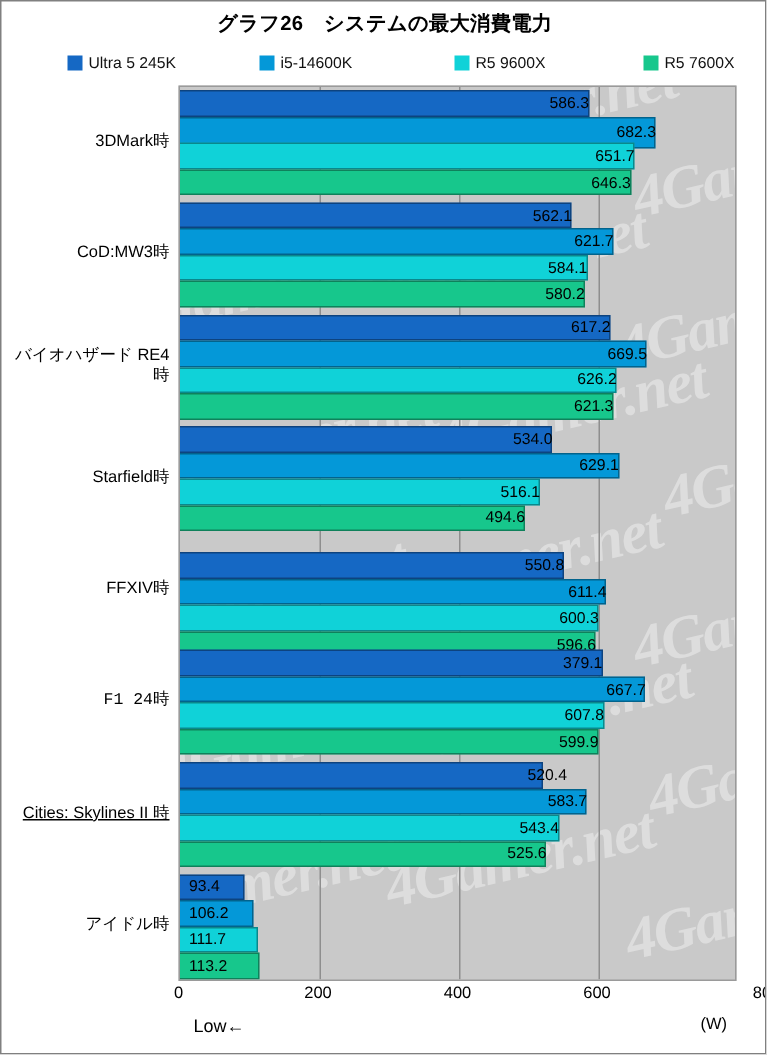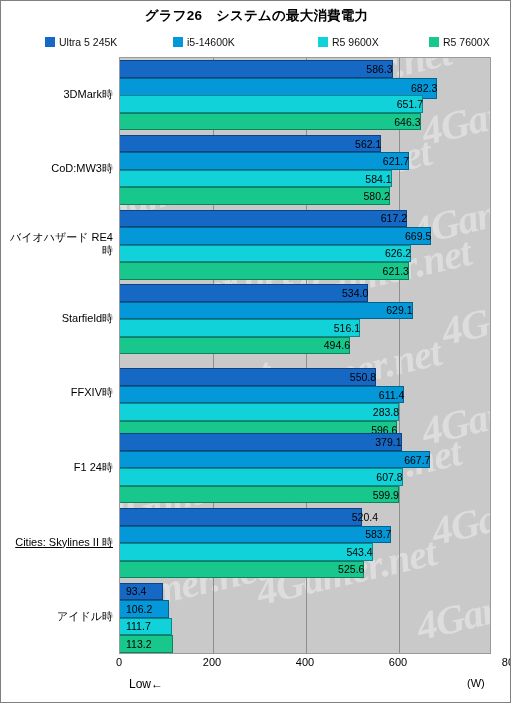--- a/index.html
+++ b/index.html
@@ -201,37 +201,37 @@
 
   <div id="legend">
       <div class="legend-item" style="left: 0px;">
         <span class="legend-swatch" style="background: rgb(21, 104, 196);"></span>
         <span class="legend-label">Ultra 5 245K</span>
       </div>
       <div class="legend-item" style="left: 128px;">
         <span class="legend-swatch" style="background: rgb(4, 152, 216);"></span>
         <span class="legend-label">i5-14600K</span>
       </div>
-      <div class="legend-item" style="left: 273px; text-align: right;">
+      <div class="legend-item" style="left: 258px; text-align: right;">
         <span class="legend-swatch" style="background: rgb(16, 210, 216);"></span>
         <span class="legend-label">R5 9600X</span>
       </div>
       <div class="legend-item" style="left: 384px;">
         <span class="legend-swatch" style="background: rgb(23, 199, 140);"></span>
         <span class="legend-label">R5 7600X</span>
       </div>
     </div>
 
   <div id="cat-labels">
       <div class="cat-label" style="top: 23.3125px; height: 28px; display: flex; align-items: center; justify-content: flex-end;">3DMark時</div>
       <div class="cat-label" style="top: 97.9375px; height: 28px; display: flex; align-items: center; justify-content: flex-end;">CoD:MW3時</div>
       <div class="cat-label" style="top: 172.562px; height: 28px; display: flex; align-items: center; justify-content: flex-end;">バイオハザード RE4時</div>
       <div class="cat-label" style="top: 247.188px; height: 28px; display: flex; align-items: center; justify-content: flex-end;">Starfield時</div>
       <div class="cat-label" style="top: 321.812px; height: 28px; display: flex; align-items: center; justify-content: flex-end;">FFXIV時</div>
-      <div class="cat-label" style="top: 396.438px; height: 28px; display: flex; align-items: center; justify-content: flex-end;">F1 24時</div>
+      <div class="cat-label" style="top: 396.438px; height: 28px; display: flex; align-items: center; justify-content: flex-end; font-family: Liberation Mono, monospace;">F1 24時</div>
       <div class="cat-label" style="top: 471.062px; height: 28px; display: flex; align-items: center; justify-content: flex-end; text-decoration: underline;">Cities: Skylines II 時</div>
       <div class="cat-label" style="top: 545.688px; height: 28px; display: flex; align-items: center; justify-content: flex-end;">アイドル時</div>
     </div>
 
   <div id="plot-area">
     <div id="watermark-layer">
         <div class="wm" style="left: -20px; top: 10px;">4Gamer.net</div>
         <div class="wm" style="left: 150px; top: -10px;">4Gamer.net</div>
         <div class="wm" style="left: 300px; top: 30px;">4Gamer.net</div>
         <div class="wm" style="left: -40px; top: 110px;">4Gamer.net</div>
@@ -332,21 +332,21 @@
           <div class="bar-row" style="top: 2.3125px; height: 17.5px;">
             <div class="bar" title="Ultra 5 245K 550.8" style="width: 256.122px; background: rgb(21, 104, 196);"></div>
             <div class="bar-value inside-right" style="left: 0px; width: 256.122px;">550.8</div>
           </div>
           <div class="bar-row" style="top: 19.8125px; height: 17.5px;">
             <div class="bar" title="i5-14600K 611.4" style="width: 284.301px; background: rgb(4, 152, 216);"></div>
             <div class="bar-value inside-right" style="left: 0px; width: 284.301px;">611.4</div>
           </div>
           <div class="bar-row" style="top: 37.3125px; height: 17.5px;">
             <div class="bar" title="R5 9600X 600.3" style="width: 279.139px; background: rgb(16, 210, 216);"></div>
-            <div class="bar-value inside-right" style="left: 0px; width: 279.139px;">283.8</div>
+            <div class="bar-value inside-right" style="left: 0px; width: 279.139px;">600.3</div>
           </div>
           <div class="bar-row" style="top: 54.8125px; height: 17.5px;">
             <div class="bar" title="R5 7600X 596.6" style="width: 277.419px; background: rgb(23, 199, 140);"></div>
             <div class="bar-value inside-right" style="left: 0px; width: 277.419px;">596.6</div>
           </div>
         </div>
         <div class="group" style="top: 373.125px; height: 74.625px;">
           <div class="bar-row" style="top: 2.3125px; height: 17.5px;">
             <div class="bar" title="Ultra 5 245K 605.5" style="width: 281.558px; background: rgb(21, 104, 196);"></div>
             <div class="bar-value inside-right" style="left: 0px; width: 281.558px;">379.1</div>

